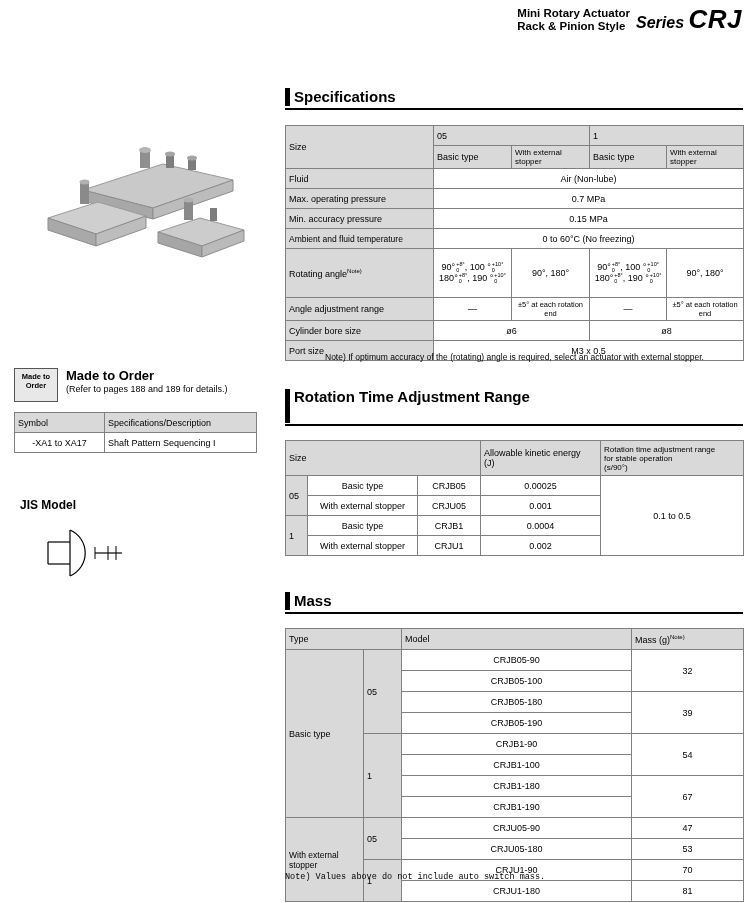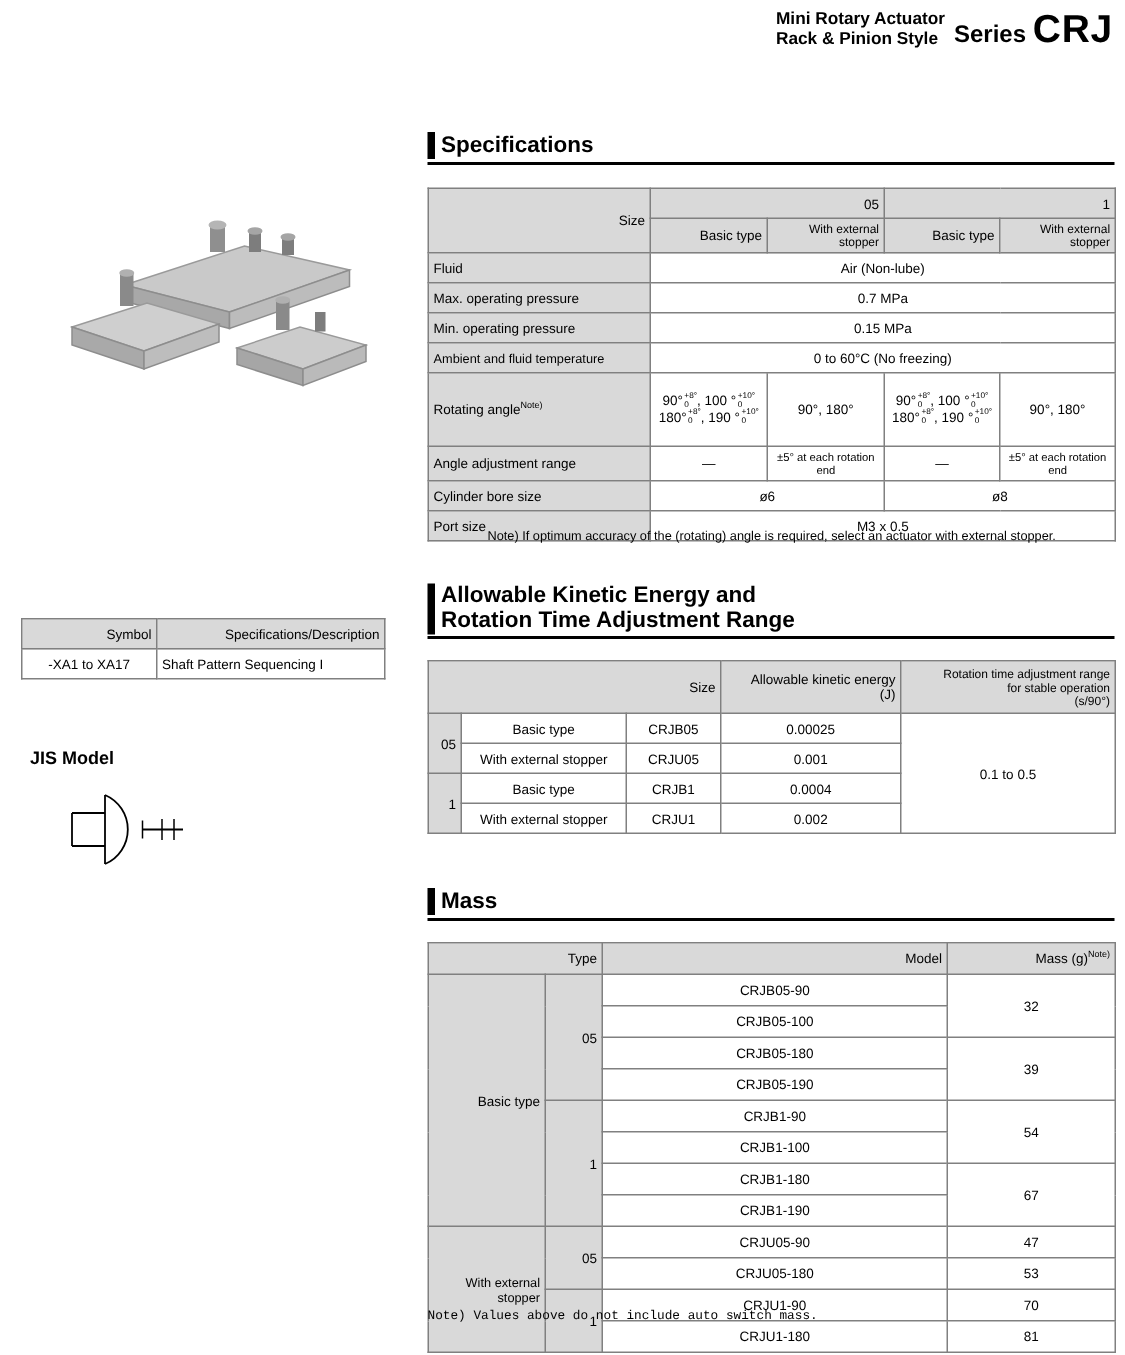--- a/index.html
+++ b/index.html
@@ -34,20 +34,21 @@
     vertical-align: middle;
     text-align: left;
     font-size: 11.5px;
     font-weight: bold;
     line-height: 13px;
     margin-right: 6px;
   }
   .header-series {
     display: inline-block;
     vertical-align: middle;
+    font-style: italic;
     font-weight: bold;
   }
   .header-series .small {
     font-size: 16px;
   }
   .header-series .big {
     font-size: 26px;
     letter-spacing: 0.5px;
   }
 
@@ -74,21 +75,21 @@
     table-layout: fixed;
   }
   table.t td, table.t th {
     border: 1px solid #808080;
     padding: 2px 3px;
     vertical-align: middle;
     font-weight: normal;
   }
   .hdr {
     background: #d9d9d9;
-    text-align: right;
+    text-align: left;
     font-weight: bold;
   }
   .lbl {
     background: #d9d9d9;
     font-weight: bold;
     padding-left: 4px;
   }
   .c { text-align: center; }
   .l { text-align: left; }
   .b { font-weight: bold; }
@@ -276,21 +277,21 @@
       </tr>
       <tr>
         <td class="lbl">Fluid</td>
         <td class="c" colspan="4">Air (Non-lube)</td>
       </tr>
       <tr>
         <td class="lbl">Max. operating pressure</td>
         <td class="c" colspan="4">0.7 MPa</td>
       </tr>
       <tr>
-        <td class="lbl">Min. operating pressure</td>
+        <td class="lbl">Min. accuracy pressure</td>
         <td class="c" colspan="4">0.15 MPa</td>
       </tr>
       <tr>
         <td class="lbl" style="font-size:8.5px">Ambient and fluid temperature</td>
         <td class="c" colspan="4">0 to 60°C (No freezing)</td>
       </tr>
       <tr>
         <td class="lbl" style="height:44px">
           <span>Rotating angle</span><span class="note-sup">Note)</span>
         </td>
@@ -321,21 +322,20 @@
         <td class="lbl">Port size</td>
         <td class="c" colspan="4">M3 x 0.5</td>
       </tr>
     </tbody>
   </table>
 
   <div class="note-line" style="left:285px; top:352px; width:460px;padding-left:40px;">Note) If optimum accuracy of the (rotating) angle is required, select an actuator with external stopper.</div>
 
   <div class="sec-accent" style="left:285px; top:389px; height:34px;"></div>
   <div class="sec-head" style="left:294px; top:388px; line-height:17px;">
-    <div>Allowable Kinetic Energy and</div>
     <div>Rotation Time Adjustment Range</div>
   </div>
   <div class="sec-rule" style="left:285px; top:424px; width:458px;"></div>
 
   <table class="t" id="ke-table">
     <colgroup>
       <col style="width:22px">
       <col style="width:110px">
       <col style="width:63px">
       <col style="width:120px">
@@ -448,20 +448,28 @@
       </tr>
       <tr>
         <td class="c b">CRJU1-180</td>
         <td class="c">81</td>
       </tr>
     </tbody>
   </table>
 
   <div class="note-line" style="left:285px; top:872px; width:460px;font-family:Liberation Mono, monospace;">Note) Values above do not include auto switch mass.</div>
 
+  <div id="mto-block">
+    <div class="mto-badge">
+      <div>Made to</div>
+      <div>Order</div>
+    </div>
+    <div class="mto-title">Made to Order</div>
+    <div class="mto-sub">(Refer to pages 188 and 189 for details.)</div>
+  </div>
 
   <table class="t" id="mto-table">
     <colgroup>
       <col style="width:90px">
       <col style="width:152px">
     </colgroup>
     <tbody>
       <tr>
         <td class="hdr">Symbol</td>
         <td class="hdr">Specifications/Description</td>

